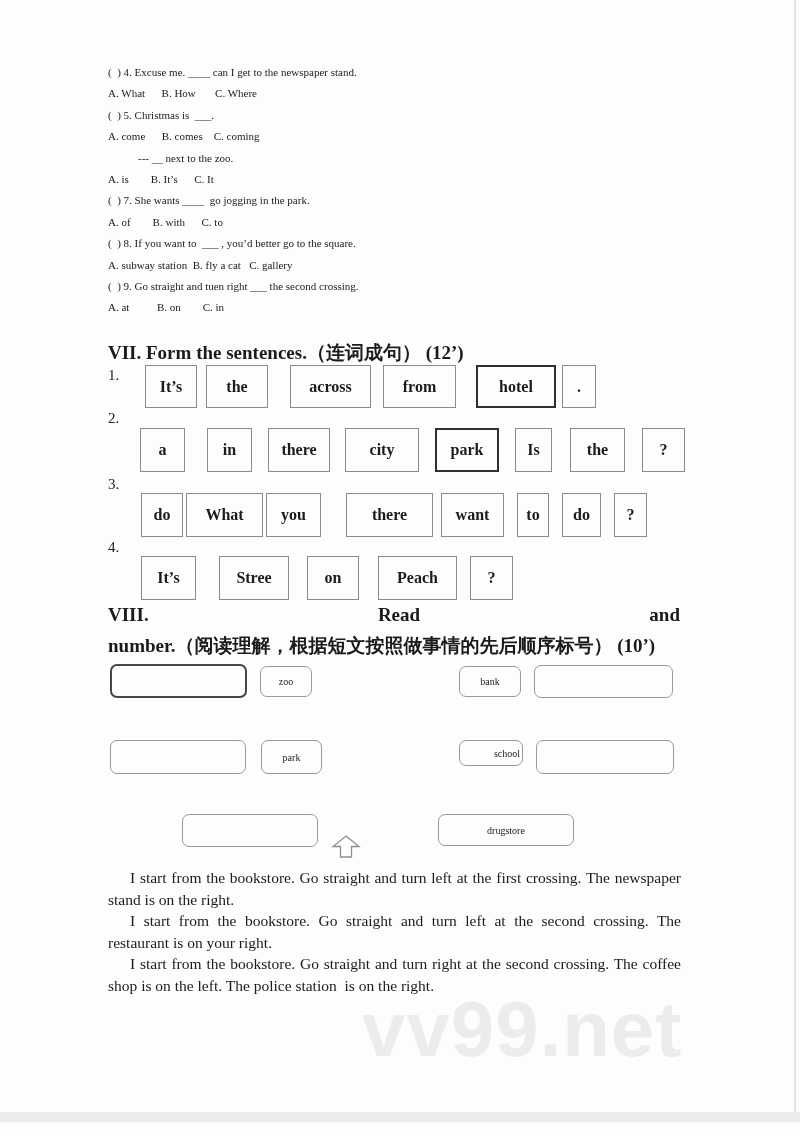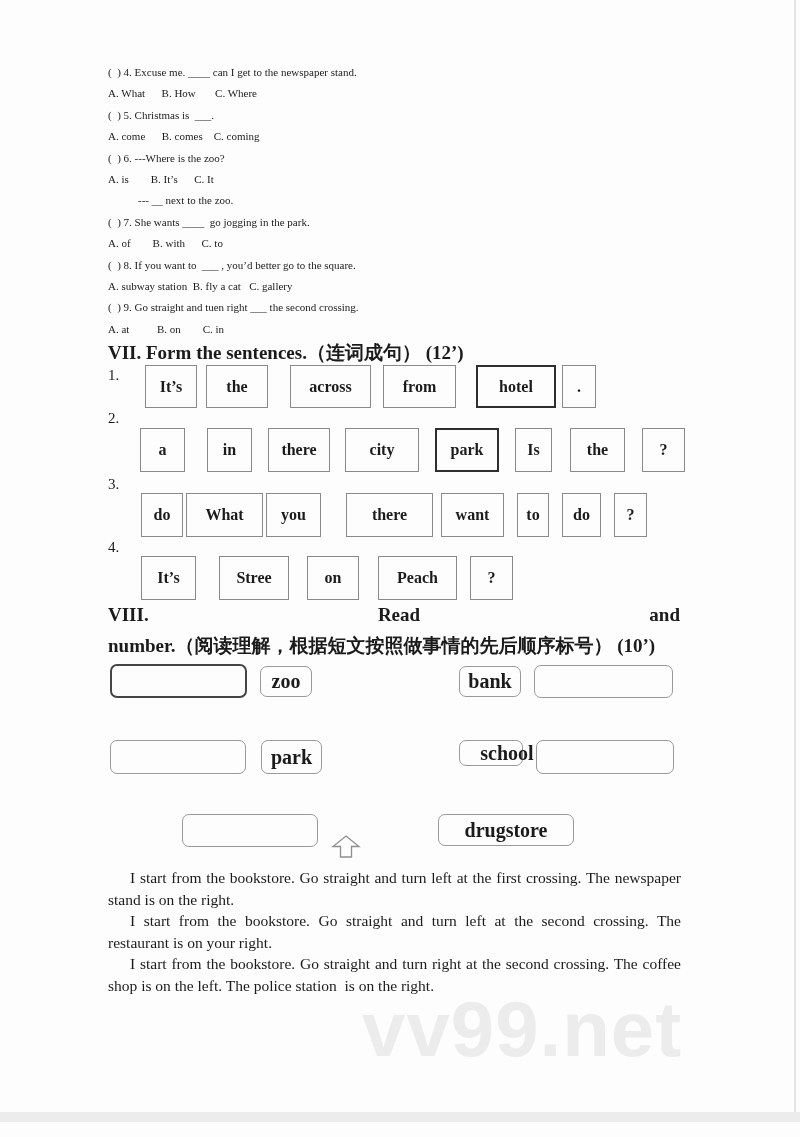--- a/index.html
+++ b/index.html
@@ -25,21 +25,21 @@
   .wbox {
     box-sizing:border-box; border:1px solid #8a8a8a; background:#fdfdfd;
     display:flex; align-items:center; justify-content:center;
     font-weight:bold; font-size:16px;
   }
   .wbox.hl { border:2px solid #2f2f2f; }
 
   
   .mbox {
     position:absolute; box-sizing:border-box; border:1px solid #9a9a9a; border-radius:7px;
-    background:#fdfdfd; display:flex; align-items:center; justify-content:center; font-size:20px;font-weight:bold;
+    background:#fdfdfd; display:flex; align-items:center; justify-content:center; font-size:10px;
   }
   .mbox.dark { border:2px solid #454545; }
 
   .arrow-up { position:absolute; }
 
   
   .passages { position:absolute; left:108px; top:867px; width:573px; font-size:15.5px; line-height:21.6px; text-align:justify; }
   .passages p { margin:0; text-indent:22px; white-space:pre-wrap; }
 
   
@@ -54,23 +54,22 @@
 </head>
 <body>
 
 <div class="page">
 
   <div class="mc">
     <div class="line">(  ) 4. Excuse me. ____ can I get to the newspaper stand.</div>
     <div class="line">A. What      B. How       C. Where</div>
     <div class="line">(  ) 5. Christmas is  ___.</div>
     <div class="line">A. come      B. comes    C. coming</div>
-    <div class="line">(  ) 6. ---Where is the zoo?</div>
+    <div class="line indent">--- __ next to the zoo.</div>
     <div class="line">A. is        B. It’s      C. It</div>
-    <div class="line indent">--- __ next to the zoo.</div>
     <div class="line">(  ) 7. She wants ____  go jogging in the park.</div>
     <div class="line">A. of        B. with      C. to</div>
     <div class="line">(  ) 8. If you want to  ___ , you’d better go to the square.</div>
     <div class="line">A. subway station  B. fly a cat   C. gallery</div>
     <div class="line">(  ) 9. Go straight and tuen right ___ the second crossing.</div>
     <div class="line">A. at          B. on        C. in</div>
   </div>
 
   <div class="sec-title" style="left:108px; top:340px;">VII. Form the sentences.（连词成句） (12’)</div>
 

